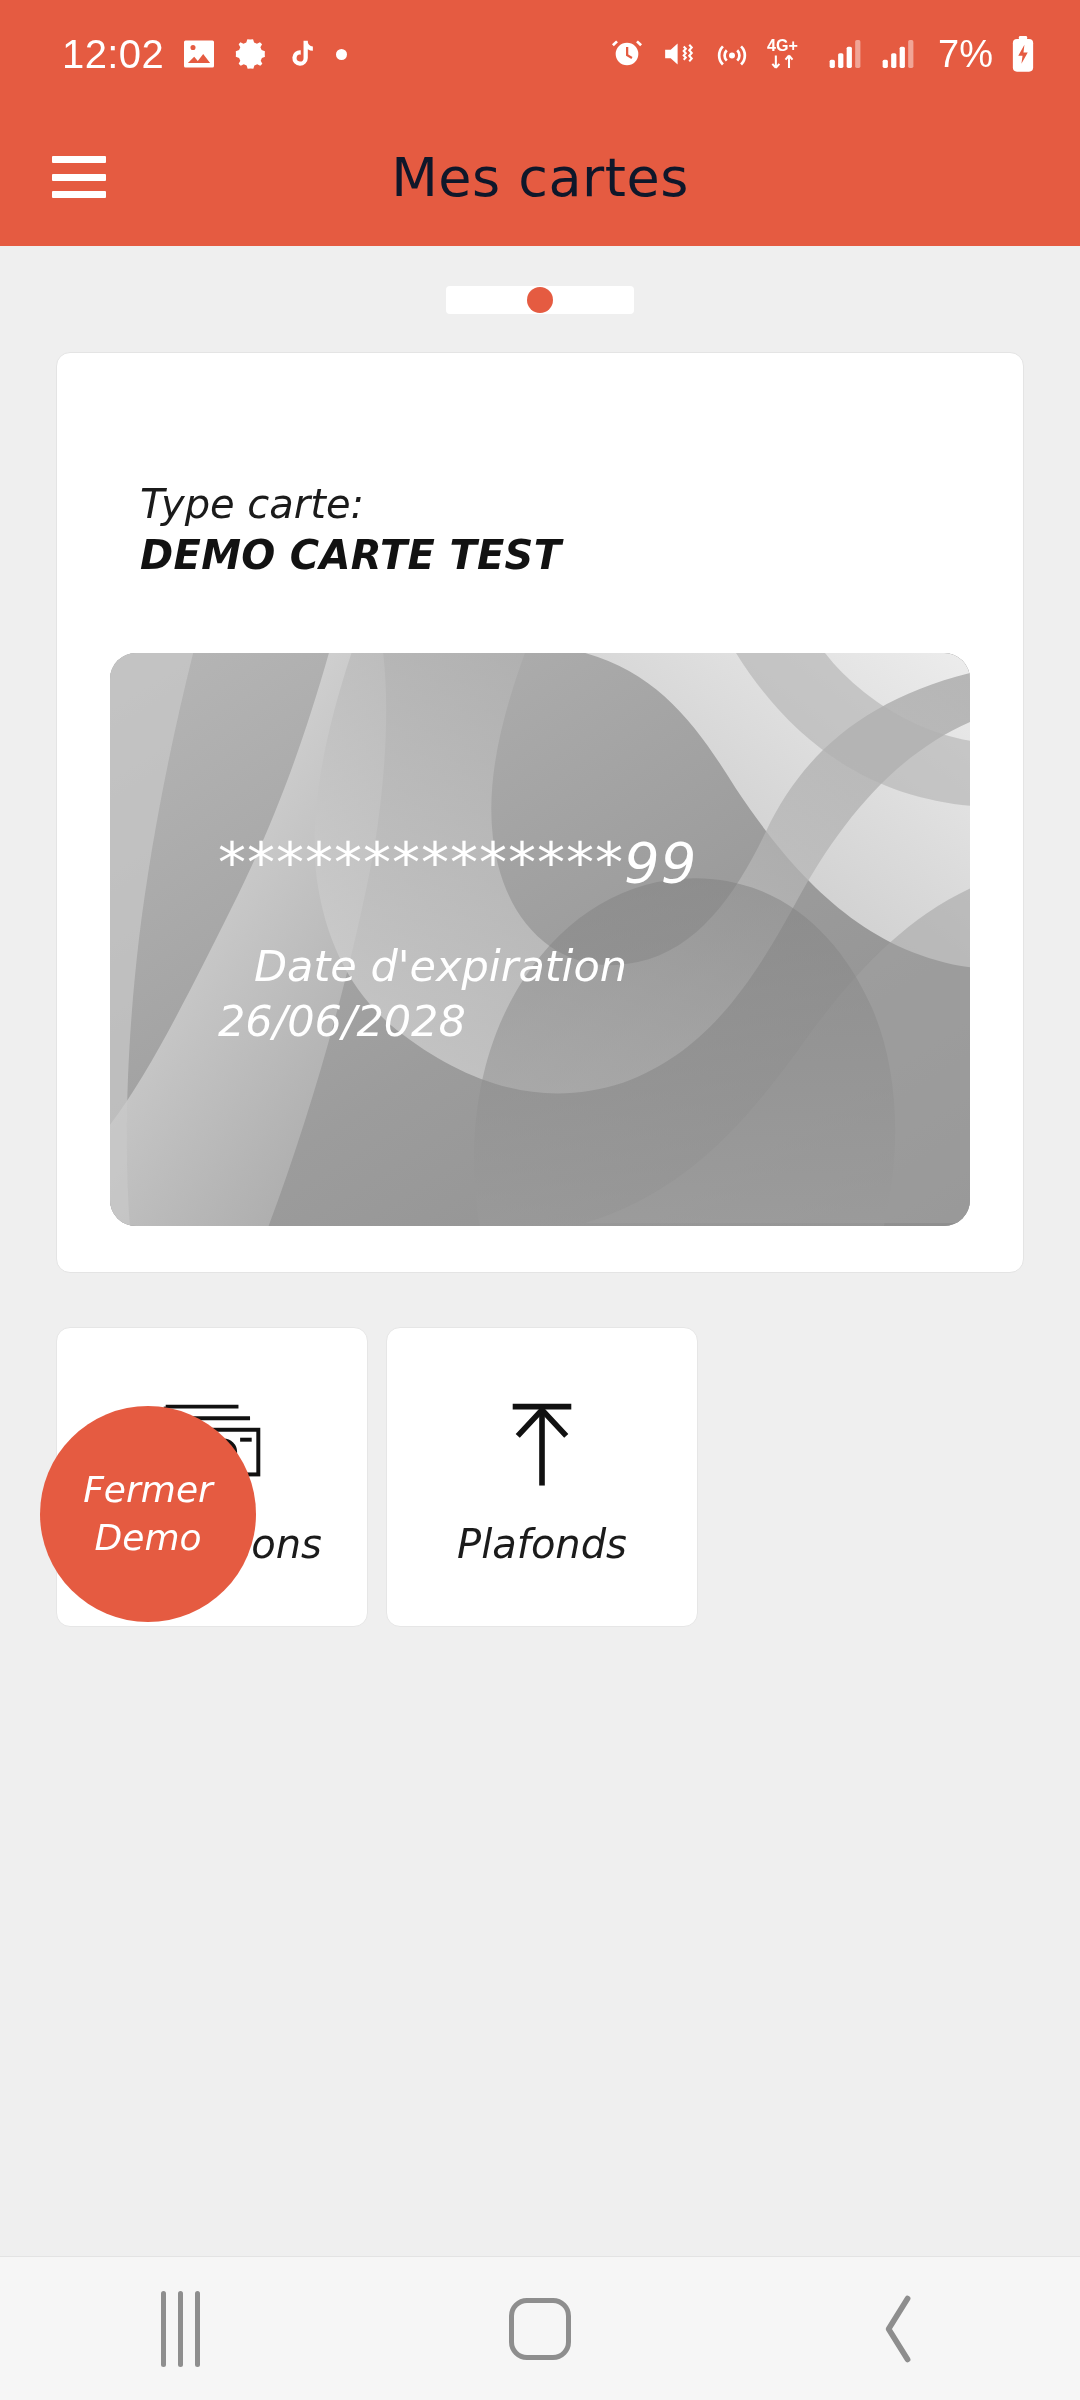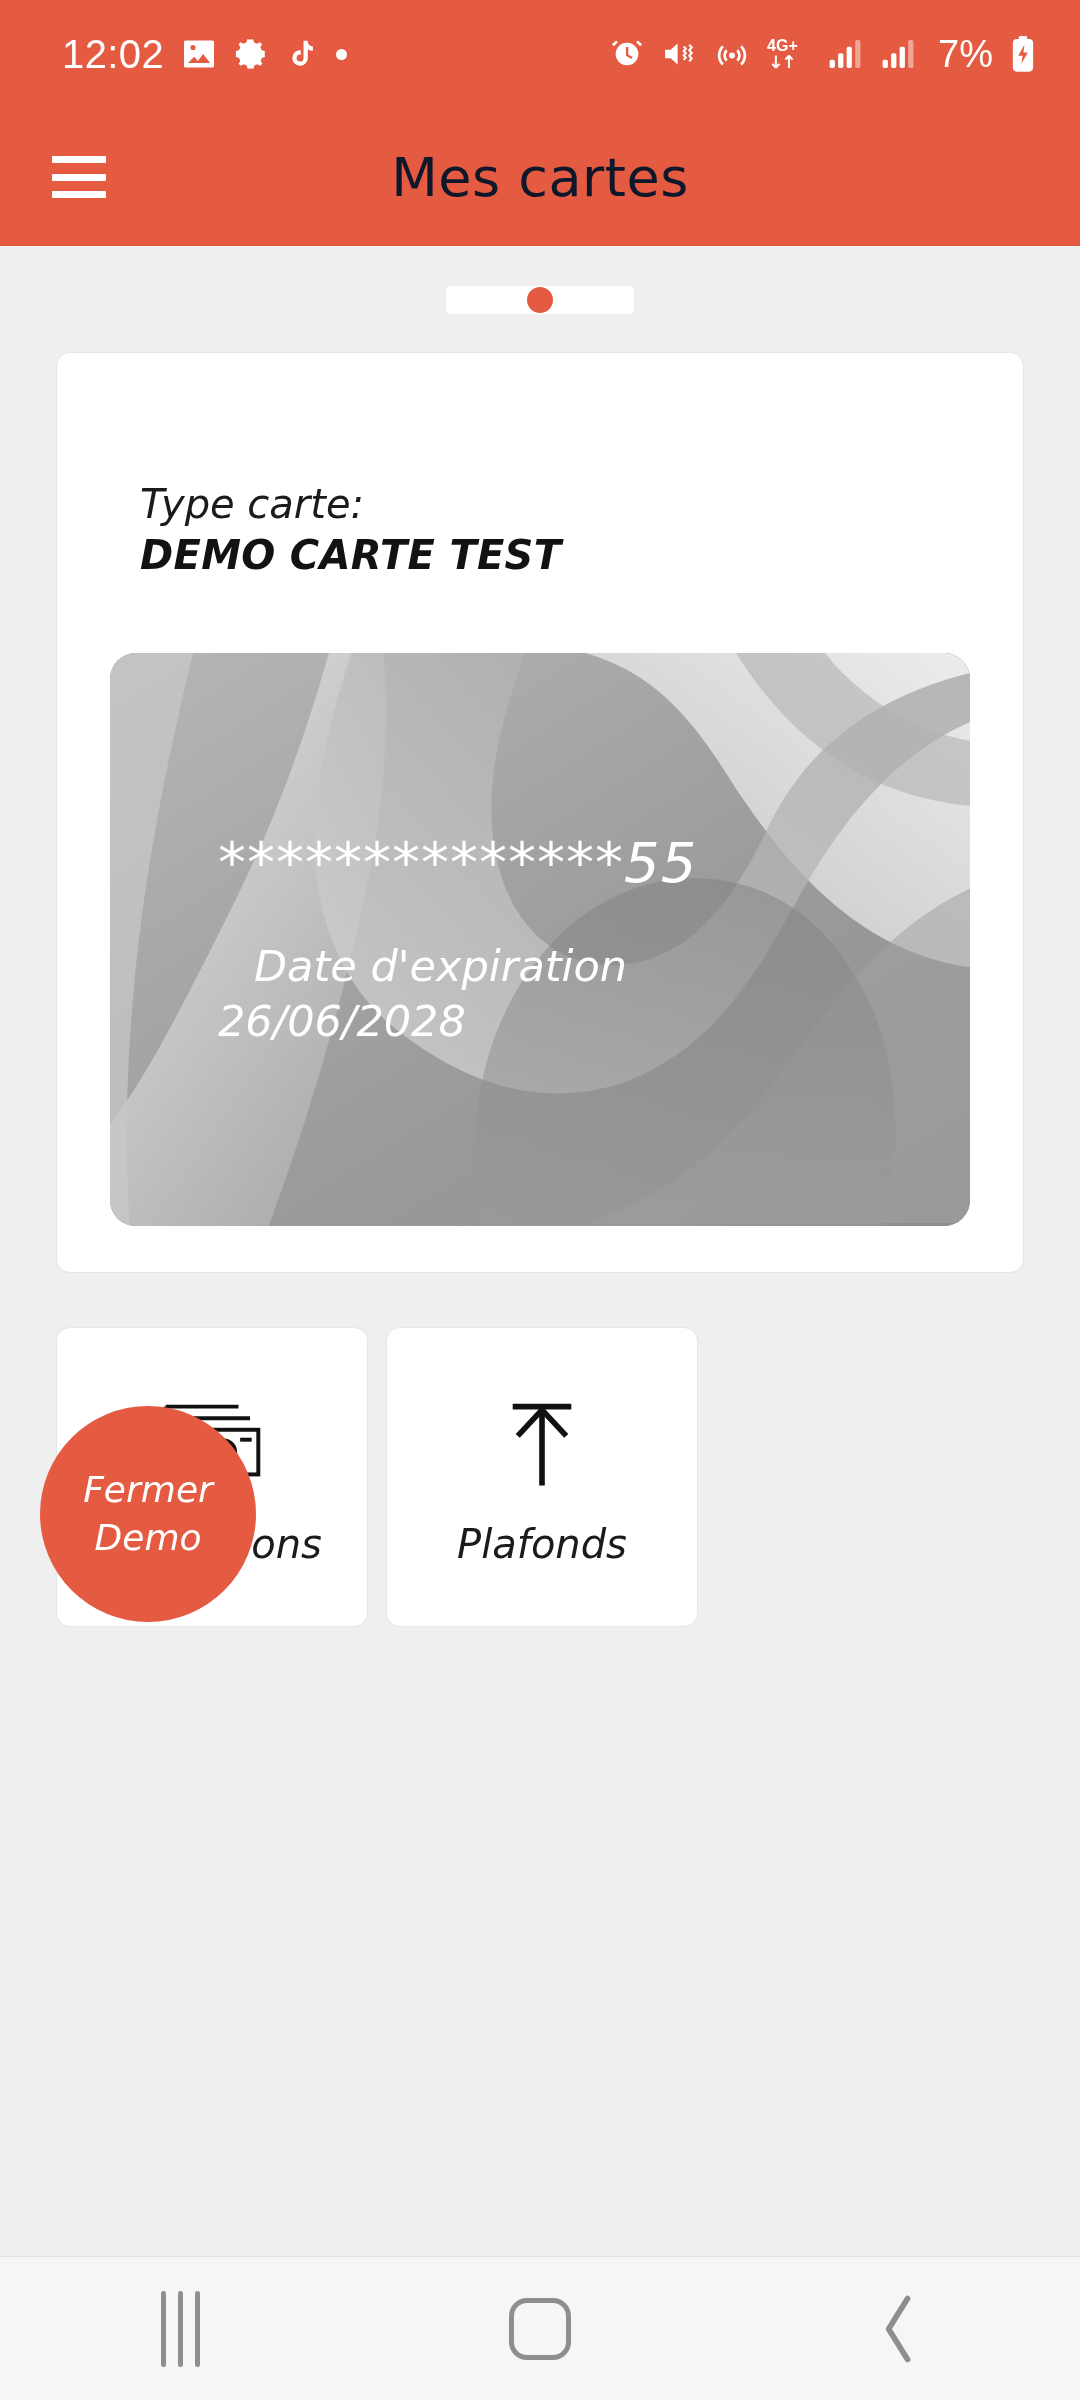--- a/index.html
+++ b/index.html
@@ -321,21 +321,21 @@
           <path d="M600 150 C545 170 505 215 470 265 C430 320 390 360 330 378 L600 378 Z" fill="#a3a3a3" opacity="0.55"></path>
 
           <path d="M260 380 C250 320 260 260 290 215 C320 170 365 145 415 150 C465 155 500 190 520 235 C538 276 540 330 528 380 Z" fill="url(#gD)" opacity="0.5"></path>
 
           <path d="M0 0 L70 0 C55 60 42 125 34 190 C26 258 24 325 28 380 L0 380 Z" fill="#c9c9c9" opacity="0.7"></path>
 
           <path d="M430 0 C455 40 490 75 540 92 C562 99 582 102 600 102 L600 60 C570 58 540 46 515 26 C505 18 496 9 489 0 Z" fill="#b0b0b0" opacity="0.6"></path>
         </svg>
 
         <div class="card-text">
-          <div class="card-number">**************55</div>
+          <div class="card-number">**************99</div>
           <div class="card-exp-label">Date d'expiration</div>
           <div class="card-exp-value">26/06/2028</div>
         </div>
       </div>
     </div>
 
     <div class="actions">
 
       <div class="tile">
         <div class="tile-icon">

